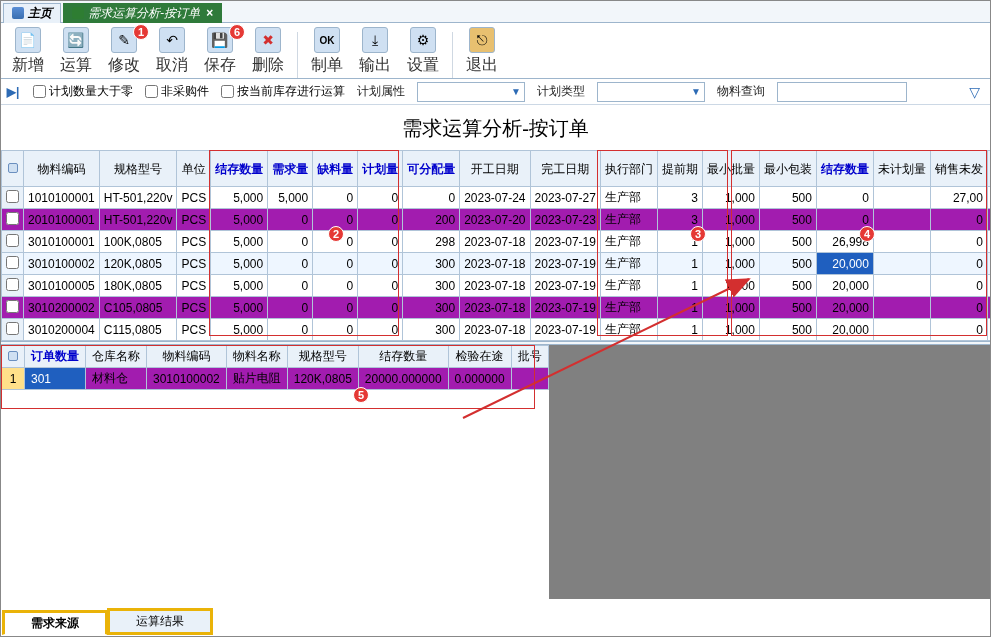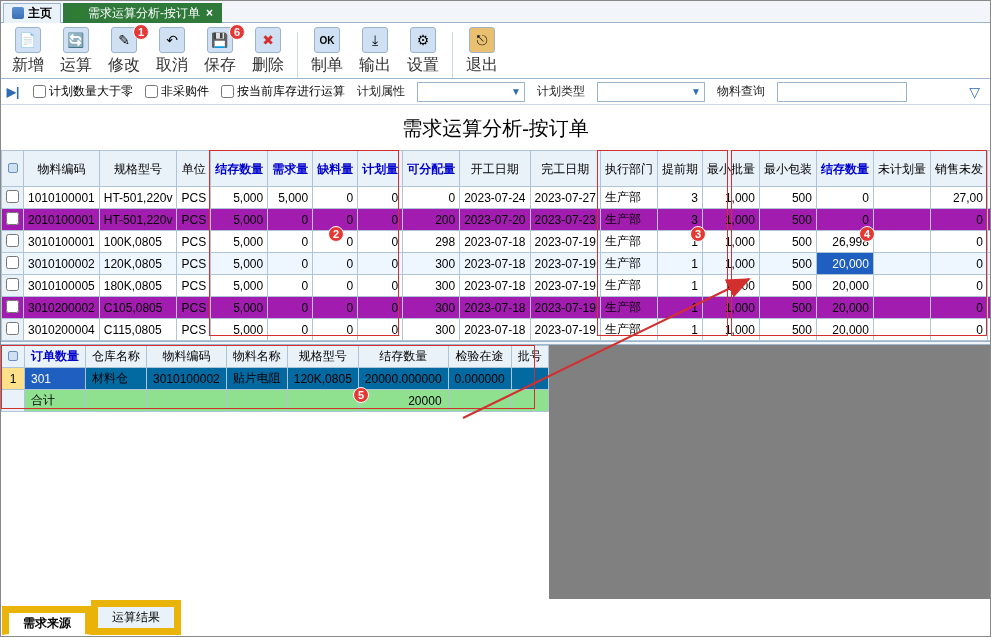--- a/index.html
+++ b/index.html
@@ -1,19 +1,19 @@
 <!DOCTYPE html>
 <html><head>
 <meta charset="utf-8">
 <style>
 * { box-sizing: border-box; margin: 0; padding: 0; }
 body { font-family: "Microsoft YaHei", SimSun, Arial, sans-serif; font-size: 12px; background: #fff; width: 991px; height: 637px; border: 1px solid #888; position: relative; overflow: hidden; }
 
 
-.top-tabs { display: flex; align-items: center; height: 22px; border-bottom: 1px solid #9db5cc; background: #f2f6fa; }
+.top-tabs { display: flex; align-items: center; height: 22px; border-bottom: 1px solid #9db5cc; background: #f2f6fa; font-style: italic; }
 .top-tab { display: flex; align-items: center; padding: 0 8px; height: 20px; border: 1px solid #9db5cc; border-bottom: none; margin-left: 2px; margin-top: 2px; background: #d6e3f2; font-size: 12px; cursor: pointer; }
 .top-tab.active { background: #e9f1f9; font-weight: bold; }
 .top-tab-icon { width: 12px; height: 12px; margin-right: 4px; display: inline-block; }
 .tab-icon-home { background: linear-gradient(#5a8fd6, #3a6fb0); border-radius: 2px; }
 .tab-icon-calc { background: #2e7d32; border-radius: 2px; }
 .tab-close { margin-left: 6px; color: #555; font-weight: bold; cursor: pointer; }
 
 
 .toolbar { display: flex; align-items: flex-end; height: 56px; border-bottom: 1px solid #9db5cc; padding: 2px 4px 0; gap: 2px; background: #fff; }
 .tool-btn { display: flex; flex-direction: column; align-items: center; justify-content: flex-end; width: 46px; height: 52px; cursor: pointer; padding-bottom: 2px; position: relative; }
@@ -63,29 +63,29 @@
 .hsplit { height: 4px; background: #f2f6fa; border-top: 1px solid #9db5cc; border-bottom: 1px solid #9db5cc; }
 
 
 .sub-area { display: flex; height: 254px; }
 .subgrid-wrap { }
 .subright { flex: 1; background: #808080; }
 table.subgrid { border-collapse: collapse; font-size: 12px; }
 .subgrid th, .subgrid td { border: 1px solid #b0c4d8; padding: 2px 6px; white-space: nowrap; height: 20px; }
 .subgrid th { background: #e9f1f9; font-weight: normal; text-align: center; }
 .subgrid th.hl { color: #0000cc; font-weight: bold; }
-.subgrid td { background: #0369a1; }
+.subgrid td { background: #a21caf; }
 .subgrid tr.total td { background: #8fe08f; }
 .subgrid .rowhdr { width: 16px; background: #e9f1f9; text-align: center; }
 .subgrid .rowhdr.sel { background: #ffe08a; }
 .subgrid td.selcell { background: #1f5fbf; color: #fff; }
 
 
 .bottom-tabs { position: absolute; bottom: 1px; left: 1px; display: flex; height: 22px; align-items: flex-end; }
-.btab { border: 7px solid #eab308; padding: 2px 14px; background: #e9f1f9; font-size: 12px; cursor: pointer; margin-right: -1px; }
+.btab { border: 3px solid #eab308; padding: 2px 26px; background: #e9f1f9; font-size: 12px; cursor: pointer; margin-right: -1px; }
 .btab.active { background: #fff; border-bottom: 1px solid #fff; font-weight: bold; }
 </style>
 </head>
 <body>
 
 <div class="top-tabs">
   <div class="top-tab active">
     <span class="top-tab-icon tab-icon-home"></span>
     <span>主页</span>
   </div>
@@ -387,31 +387,20 @@
           <td class="rowhdr sel">1</td>
           <td class="selcell">301</td>
           <td>材料仓</td>
           <td>3010100002</td>
           <td>贴片电阻</td>
           <td>120K,0805</td>
           <td style="text-align:right">20000.000000</td>
           <td style="text-align:right">0.000000</td>
           <td style="width:36px"></td>
         </tr>
-        <tr class="total">
-          <td class="rowhdr" style="background:#e9f1f9"></td>
-          <td>合计</td>
-          <td></td>
-            <td></td>
-            <td></td>
-            <td></td>
-          <td style="text-align:right">20000</td>
-          <td></td>
-            <td></td>
-        </tr>
       </tbody>
     </table>
     <div class="redbox" style="left:0px; top:0px; width:534px; height:64px;"></div>
     <div class="marker" style="left:352px; top:42px;">5</div>
   </div>
   <div class="subright"></div>
 </div>
 
 <svg class="arrow-svg" style="left:0;top:0" width="991" height="637">
   <defs>

